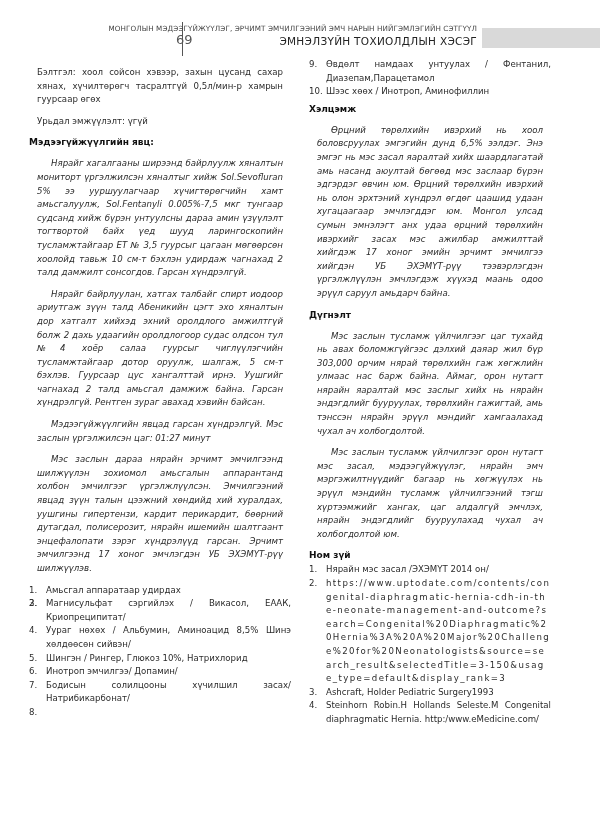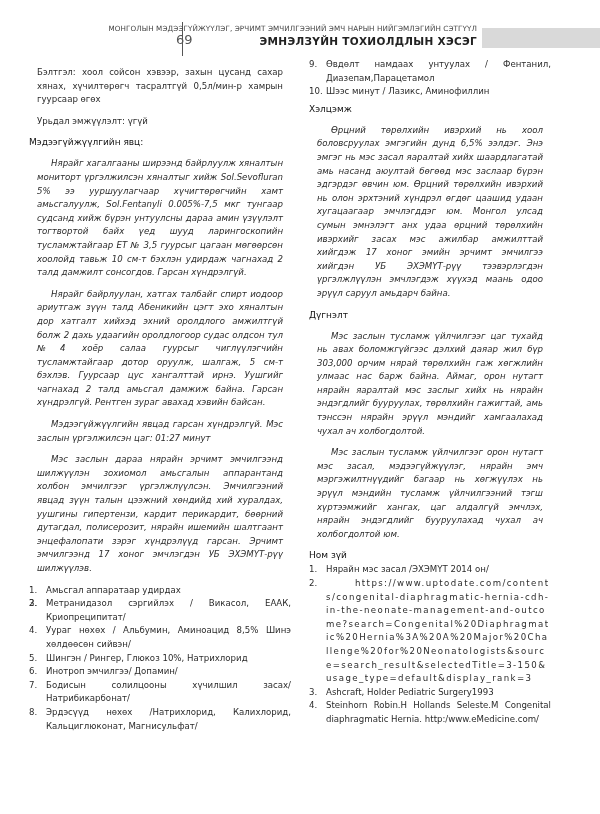--- a/index.html
+++ b/index.html
@@ -2,33 +2,33 @@
 <html><head>
 <meta charset="utf-8">
 <style>
   html, body { margin: 0; padding: 0; background: #ffffff; }
   body { width: 600px; height: 814px; position: relative; overflow: hidden;
          font-family: "DejaVu Sans", sans-serif; color: #2b2b2b; }
   .header { position: absolute; top: 0; left: 0; width: 600px; height: 60px; }
   .page-num { position: absolute; left: 160px; top: 32px; font-size: 13px; color: #555; margin-left: 16px; }
   .hdr-rule { position: absolute; left: 182px; top: 22px; width: 1px; height: 34px; background: #555; }
   .hdr-journal { position: absolute; right: 123px; top: 24px; font-size: 7.2px; color: #444; letter-spacing: 0.1px; white-space: nowrap; margin-left: 21px; }
-  .hdr-section { position: absolute; right: 123px; top: 35px; font-size: 10.5px; font-weight: bold; color: #222; white-space: nowrap; letter-spacing: 0.3px; }
+  .hdr-section { position: absolute; right: 123px; top: 35px; font-size: 10.5px; font-weight: normal; color: #222; white-space: nowrap; letter-spacing: 0.3px; }
   .hdr-bar { position: absolute; left: 482px; top: 28px; width: 118px; height: 20px; background: #d9d9d9; }
 
   .col { position: absolute; top: 58px; font-size: 8.6px; line-height: 13.6px; text-align: justify; }
   .col-left { left: 29px; width: 262px; }
   .col-right { left: 309px; width: 242px; }
   p { margin: 8px; }
   .indent { text-indent: 14px; font-style: italic; }
-  h3 { margin: 4px 0 1px 0; font-size: 9px; font-weight: normal; color: #111; line-height: 13px; }
+  h3 { margin: 4px 0 1px 0; font-size: 9px; font-weight: bold; color: #111; line-height: 13px; }
   ol { margin: 0; padding: 0; list-style: none; }
   ol li { position: relative; padding-left: 17px; text-align: justify; }
   ol li .num { position: absolute; left: 0; top: 0; }
-  .url { letter-spacing: 1.4px; word-break: break-all; text-align: left; margin-left: 29px; }
+  .url { letter-spacing: 1.4px; word-break: break-all; text-align: left; }
 </style>
 </head>
 <body>
 
 <div class="header">
   <span class="page-num">69</span>
   <div class="hdr-rule"></div>
   <div class="hdr-journal">МОНГОЛЫН МЭДЭЭГҮЙЖҮҮЛЭГ, ЭРЧИМТ ЭМЧИЛГЭЭНИЙ ЭМЧ НАРЫН НИЙГЭМЛЭГИЙН СЭТГҮҮЛ</div>
   <div class="hdr-section">ЭМНЭЛЗҮЙН ТОХИОЛДЛЫН ХЭСЭГ</div>
   <div class="hdr-bar"></div>
@@ -38,33 +38,33 @@
   <p>Бэлтгэл: хоол сойсон хэвээр, захын цусанд сахар хянах,  хүчилтөрөгч тасралтгүй 0,5л/мин-р хамрын гуурсаар өгөх</p>
   <p>Урьдал эмжүүлэлт: үгүй</p>
   <h3>Мэдээгүйжүүлгийн явц:</h3>
   <p class="indent">Нярайг хагалгааны ширээнд байрлуулж хяналтын мониторт үргэлжилсэн хяналтыг хийж  Sol.Sevofluran 5% ээ  ууршуулагчаар хүчигтөрөгчийн хамт амьсгалуулж, Sol.Fentanyli 0.005%-7,5 мкг тунгаар судсанд хийж бүрэн унтуулсны дараа амин үзүүлэлт тогтвортой байх үед шууд ларингоскопийн тусламжтайгаар ЕТ № 3,5 гуурсыг цагаан мөгөөрсөн хоолойд тавьж 10 см-т бэхлэн удирдаж чагнахад 2 талд дамжилт сонсогдов. Гарсан хүндрэлгүй.</p>
   <p class="indent">Нярайг байрлуулан, хатгах талбайг спирт иодоор ариутгаж зүүн талд Абеникийн цэгт эхо хяналтын дор хатгалт хийхэд эхний оролдлого амжилтгүй болж 2 дахь удаагийн оролдлогоор судас олдсон тул №4 хоёр салаа гуурсыг чиглүүлэгчийн тусламжтайгаар дотор оруулж, шалгаж, 5 см-т бэхлэв. Гуурсаар цус хангалттай ирнэ. Уушгийг чагнахад 2 талд амьсгал дамжиж байна. Гарсан хүндрэлгүй. Рентген зураг авахад хэвийн байсан.</p>
   <p class="indent">Мэдээгүйжүүлгийн явцад гарсан хүндрэлгүй. Мэс заслын үргэлжилсэн цаг: 01:27 минут</p>
   <p class="indent">Мэс заслын дараа нярайн эрчимт эмчилгээнд шилжүүлэн зохиомол амьсгалын аппарантанд холбон эмчилгээг үргэлжлүүлсэн. Эмчилгээний явцад зүүн талын цээжний хөндийд хий хуралдах,  уушгины  гипертензи,  кардит перикардит, бөөрний дутагдал, полисерозит, нярайн ишемийн шалтгаант энцефалопати зэрэг хүндрэлүүд гарсан.  Эрчимт эмчилгээнд 17 хоног эмчлэгдэн  УБ ЭХЭМҮТ-рүү шилжүүлэв.</p>
   <ol>
     <li><span class="num">1.</span><span>Амьсгал аппаратаар удирдах</span></li>
     <li><span class="num">2.</span></li>
-    <li><span class="num">3.</span><span>Метранидазол сэргийлэх / Викасол, ЕААК, Криопреципитат/</span></li>
+    <li><span class="num">3.</span><span>Магнисульфат сэргийлэх / Викасол, ЕААК, Криопреципитат/</span></li>
     <li><span class="num">4.</span><span>Уураг нөхөх / Альбумин, Аминоацид 8,5% Шинэ хөлдөөсөн сийвэн/</span></li>
     <li><span class="num">5.</span><span>Шингэн / Рингер, Глюкоз 10%, Натрихлорид</span></li>
     <li><span class="num">6.</span><span>Инотроп эмчилгээ/ Допамин/</span></li>
     <li><span class="num">7.</span><span>Бодисын солилцооны хүчилшил засах/ Натрибикарбонат/</span></li>
-    <li><span class="num">8.</span><span>Эрдэсүүд нөхөх /Натрихлорид, Калихлорид, Кальциглюконат, Магнисульфат/</span></li>
+    <li><span class="num">8.</span></li>
   </ol>
 </div>
 
 <div class="col col-right">
   <ol>
     <li><span class="num">9.</span><span>Өвдөлт намдаах унтуулах / Фентанил, Диазепам,Парацетамол</span></li>
-    <li><span class="num">10.</span><span>Шээс минут / Лазикс, Аминофиллин</span></li>
+    <li><span class="num">10.</span><span>Шээс хөөх / Инотроп, Аминофиллин</span></li>
   </ol>
   <h3>Хэлцэмж</h3>
   <p class="indent">Өрцний төрөлхийн ивэрхий нь хоол боловсруулах эмгэгийн дунд 6,5% ээлдэг. Энэ эмгэг нь мэс засал яаралтай хийх шаардлагатай амь насанд аюултай бөгөөд мэс заслаар бүрэн эдгэрдэг өвчин юм. Өрцний төрөлхийн ивэрхий нь олон эрхтэний хүндрэл өгдөг цаашид удаан хугацаагаар эмчлэгддэг юм. Монгол улсад сумын эмнэлэгт анх удаа өрцний төрөлхийн ивэрхийг засах мэс ажилбар амжилттай хийгдэж 17 хоног эмийн эрчимт эмчилгээ хийгдэн УБ ЭХЭМҮТ-рүү тээвэрлэгдэн үргэлжлүүлэн эмчлэгдэж хүүхэд маань одоо эрүүл саруул амьдарч байна.</p>
   <h3>Дүгнэлт</h3>
   <p class="indent">Мэс заслын тусламж үйлчилгээг цаг тухайд нь авах боломжгүйгээс дэлхий даяар жил бүр 303,000 орчим нярай төрөлхийн гаж хөгжлийн улмаас нас барж байна.  Аймаг, орон нутагт нярайн яаралтай мэс заслыг хийх нь нярайн эндэгдлийг бууруулах, төрөлхийн гажигтай, амь тэнссэн нярайн эрүүл мэндийг хамгаалахад чухал ач холбогдолтой.</p>
   <p class="indent">Мэс заслын тусламж үйлчилгээг орон нутагт  мэс засал, мэдээгүйжүүлэг, нярайн эмч мэргэжилтнүүдийг  багаар нь  хөгжүүлэх нь эрүүл мэндийн тусламж үйлчилгээний тэгш хүртээмжийг хангах, цаг алдалгүй эмчлэх, нярайн эндэгдлийг бууруулахад чухал ач холбогдолтой юм.</p>
   <h3>Ном зүй</h3>
   <ol>
     <li><span class="num">1.</span><span>Нярайн мэс засал  /ЭХЭМҮТ 2014 он/</span></li>
     <li><span class="num">2.</span><span class="url">https://www.uptodate.com/contents/congenital-diaphragmatic-hernia-cdh-in-the-neonate-management-and-outcome?search=Congenital%20Diaphragmatic%20Hernia%3A%20A%20Major%20Challenge%20for%20Neonatologists&amp;source=search_result&amp;selectedTitle=3-150&amp;usage_type=default&amp;display_rank=3</span></li>

